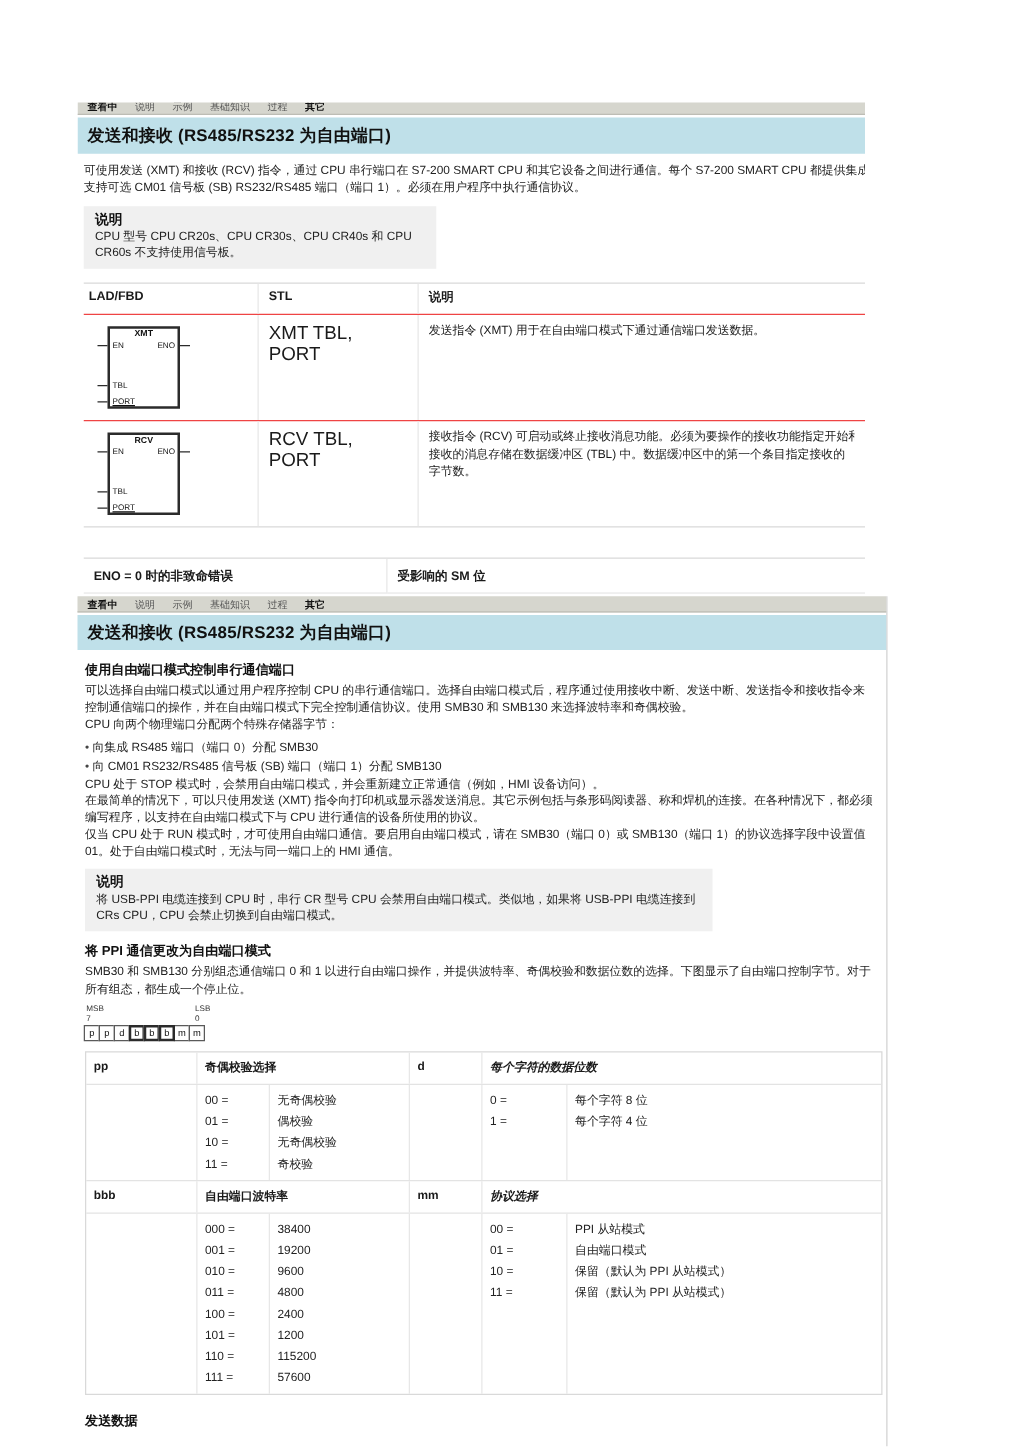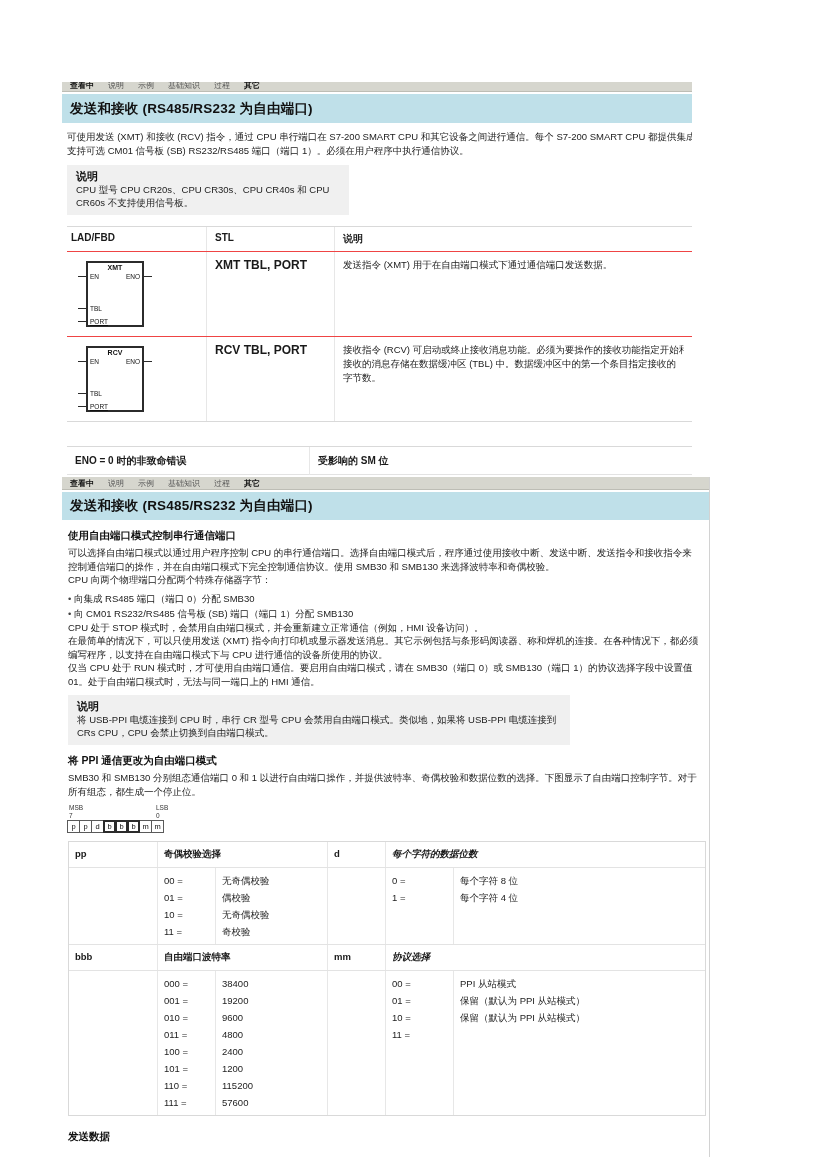--- a/index.html
+++ b/index.html
@@ -25,21 +25,21 @@
   .shot1 { position:absolute; left:62px; top:82px; width:630px; height:393px; overflow:hidden; background:#fff; }
   .strip-clip { height:10px; overflow:hidden; }
   .strip-clip .tabbar { height:22px; margin-top:-12px; padding-top:10px; }
   .shot1 .titlebar { margin-top:2px; }
   .s1pad { padding-left:5px; }
 
   .itable { margin-top:11px; border-top:1px solid #d9d9d9; border-bottom:1px solid #d9d9d9; }
   .irow { display:flex; border-bottom:1px solid #ef4444; }
   .irow:last-child { border-bottom:none; }
   .ic1 { width:140px; border-right:1px solid #e7e7e7; padding:3px 4px; }
-  .ic2 { width:128px; border-right:1px solid #e7e7e7; padding:6px 8px; font-size:12px; font-weight:bold; }
+  .ic2 { width:128px; border-right:1px solid #e7e7e7; padding:6px 8px; font-size:15px; font-weight:normal; }
   .ic3 { flex:1; padding:6px 8px; font-size:9.5px; line-height:14px; overflow:hidden; }
   .ihead .ic1,.ihead .ic2,.ihead .ic3 { font-weight:bold; font-size:10px; padding-top:5px; padding-bottom:5px; }
 
   .lbox { position:relative; width:58px; height:66px; border:2px solid #2b2b2b; margin:6px 0 6px 15px;
           background:#fff; font-size:6.5px; color:#111; }
   .lname { position:absolute; top:1px; left:0; right:0; text-align:center; font-size:7px; font-weight:bold; }
   .pin { position:absolute; }
   .pin.en  { top:10px; left:2px; }
   .pin.eno { top:10px; right:2px; }
   .pin.tbl { bottom:13px; left:2px; }
@@ -288,20 +288,21 @@
           </div>
           <div class="cc c4"></div>
           <div class="cc c5 stack">
             <div>00 =</div>
               <div>01 =</div>
             <div>10 =</div>
               <div>11 =</div>
           </div>
           <div class="cc c6 stack">
             <div>PPI 从站模式</div>
+              <div>自由端口模式</div>
             <div>保留（默认为 PPI 从站模式）</div>
               <div>保留（默认为 PPI 从站模式）</div>
           </div>
         </div>
       </div>
 
       <h3 class="sub" style="margin-top:14px;">发送数据</h3>
 
     </div>
   </section>

